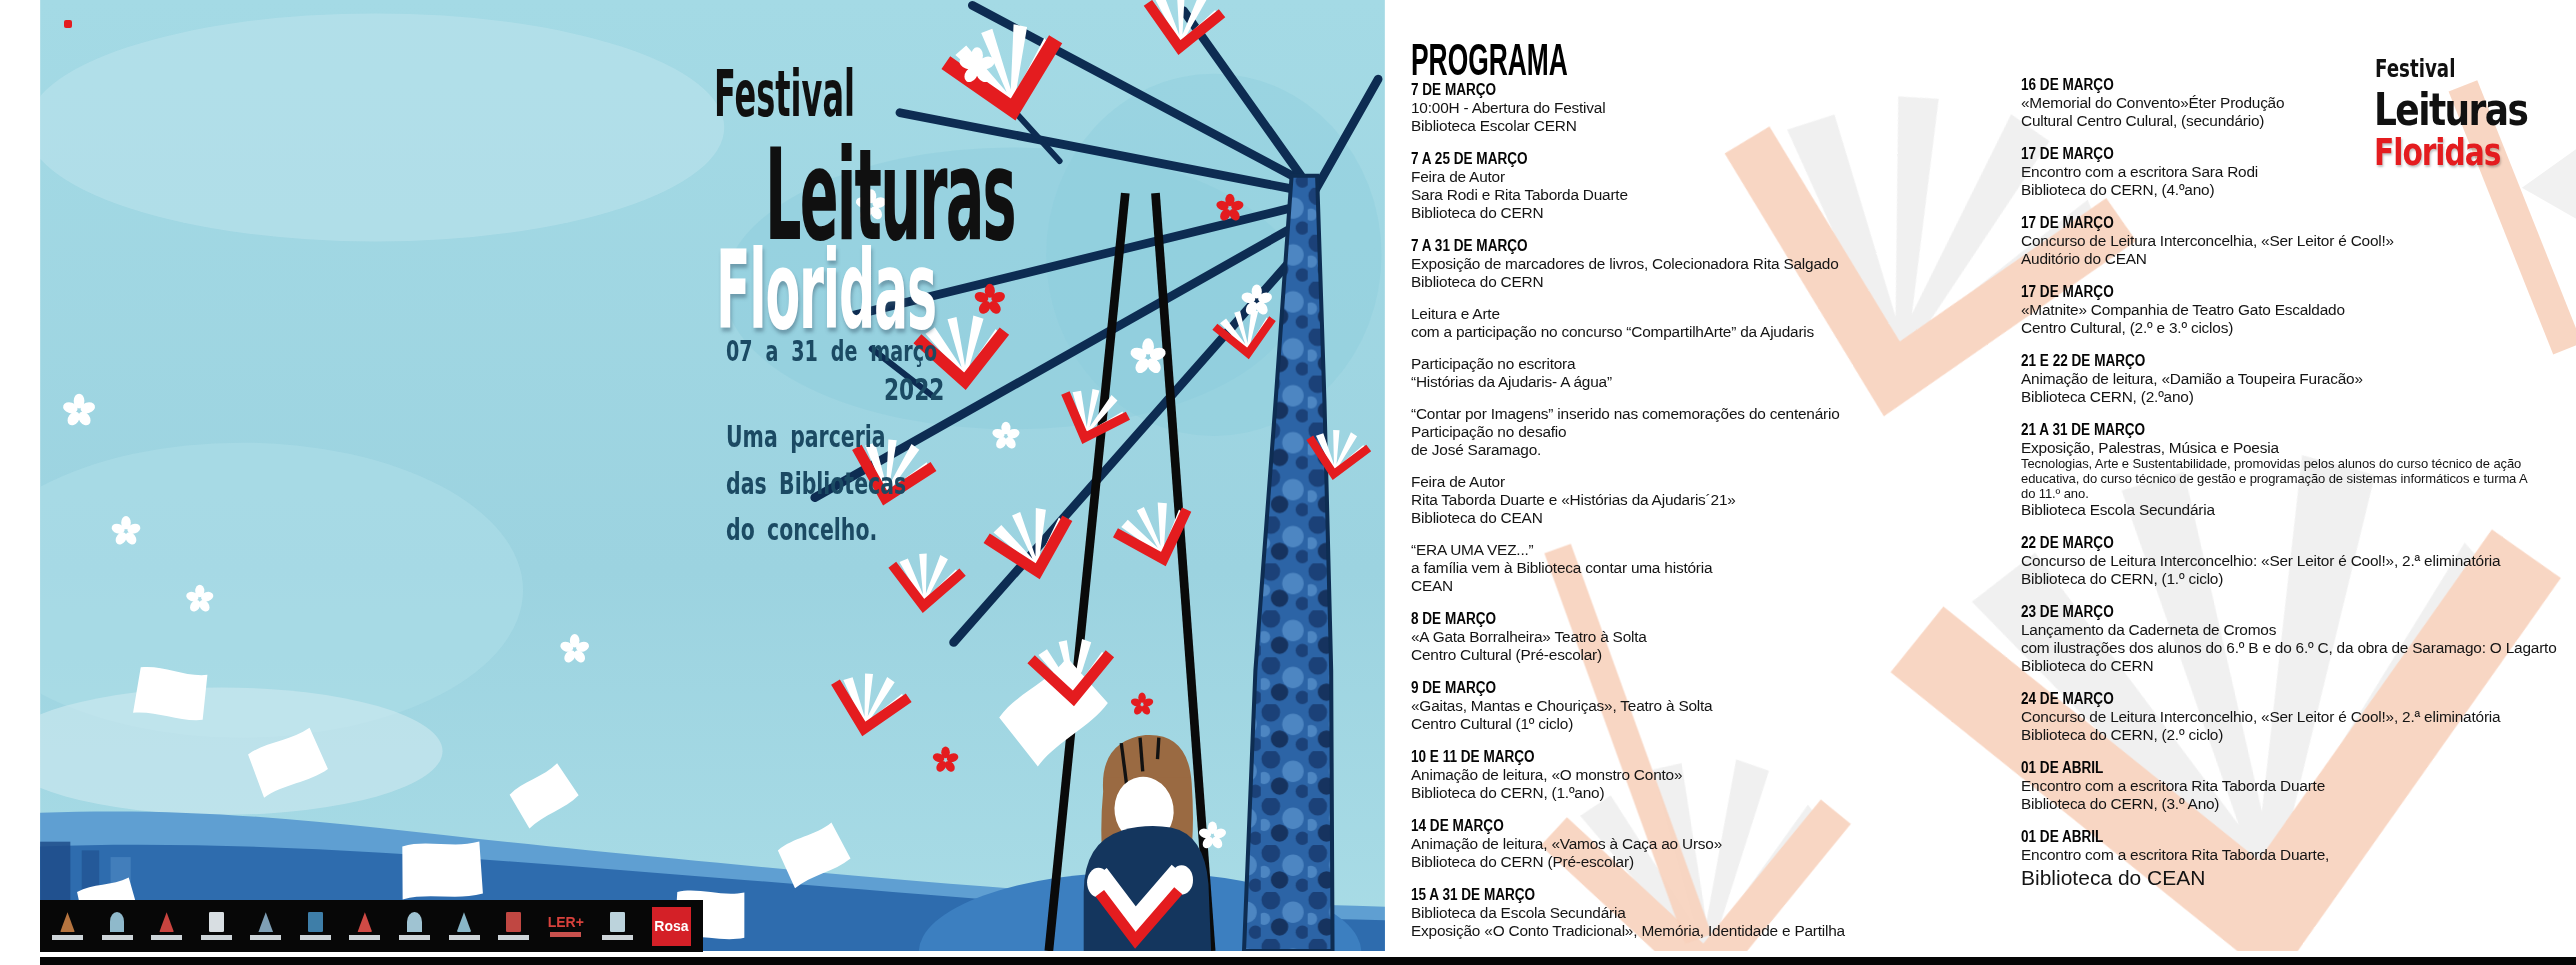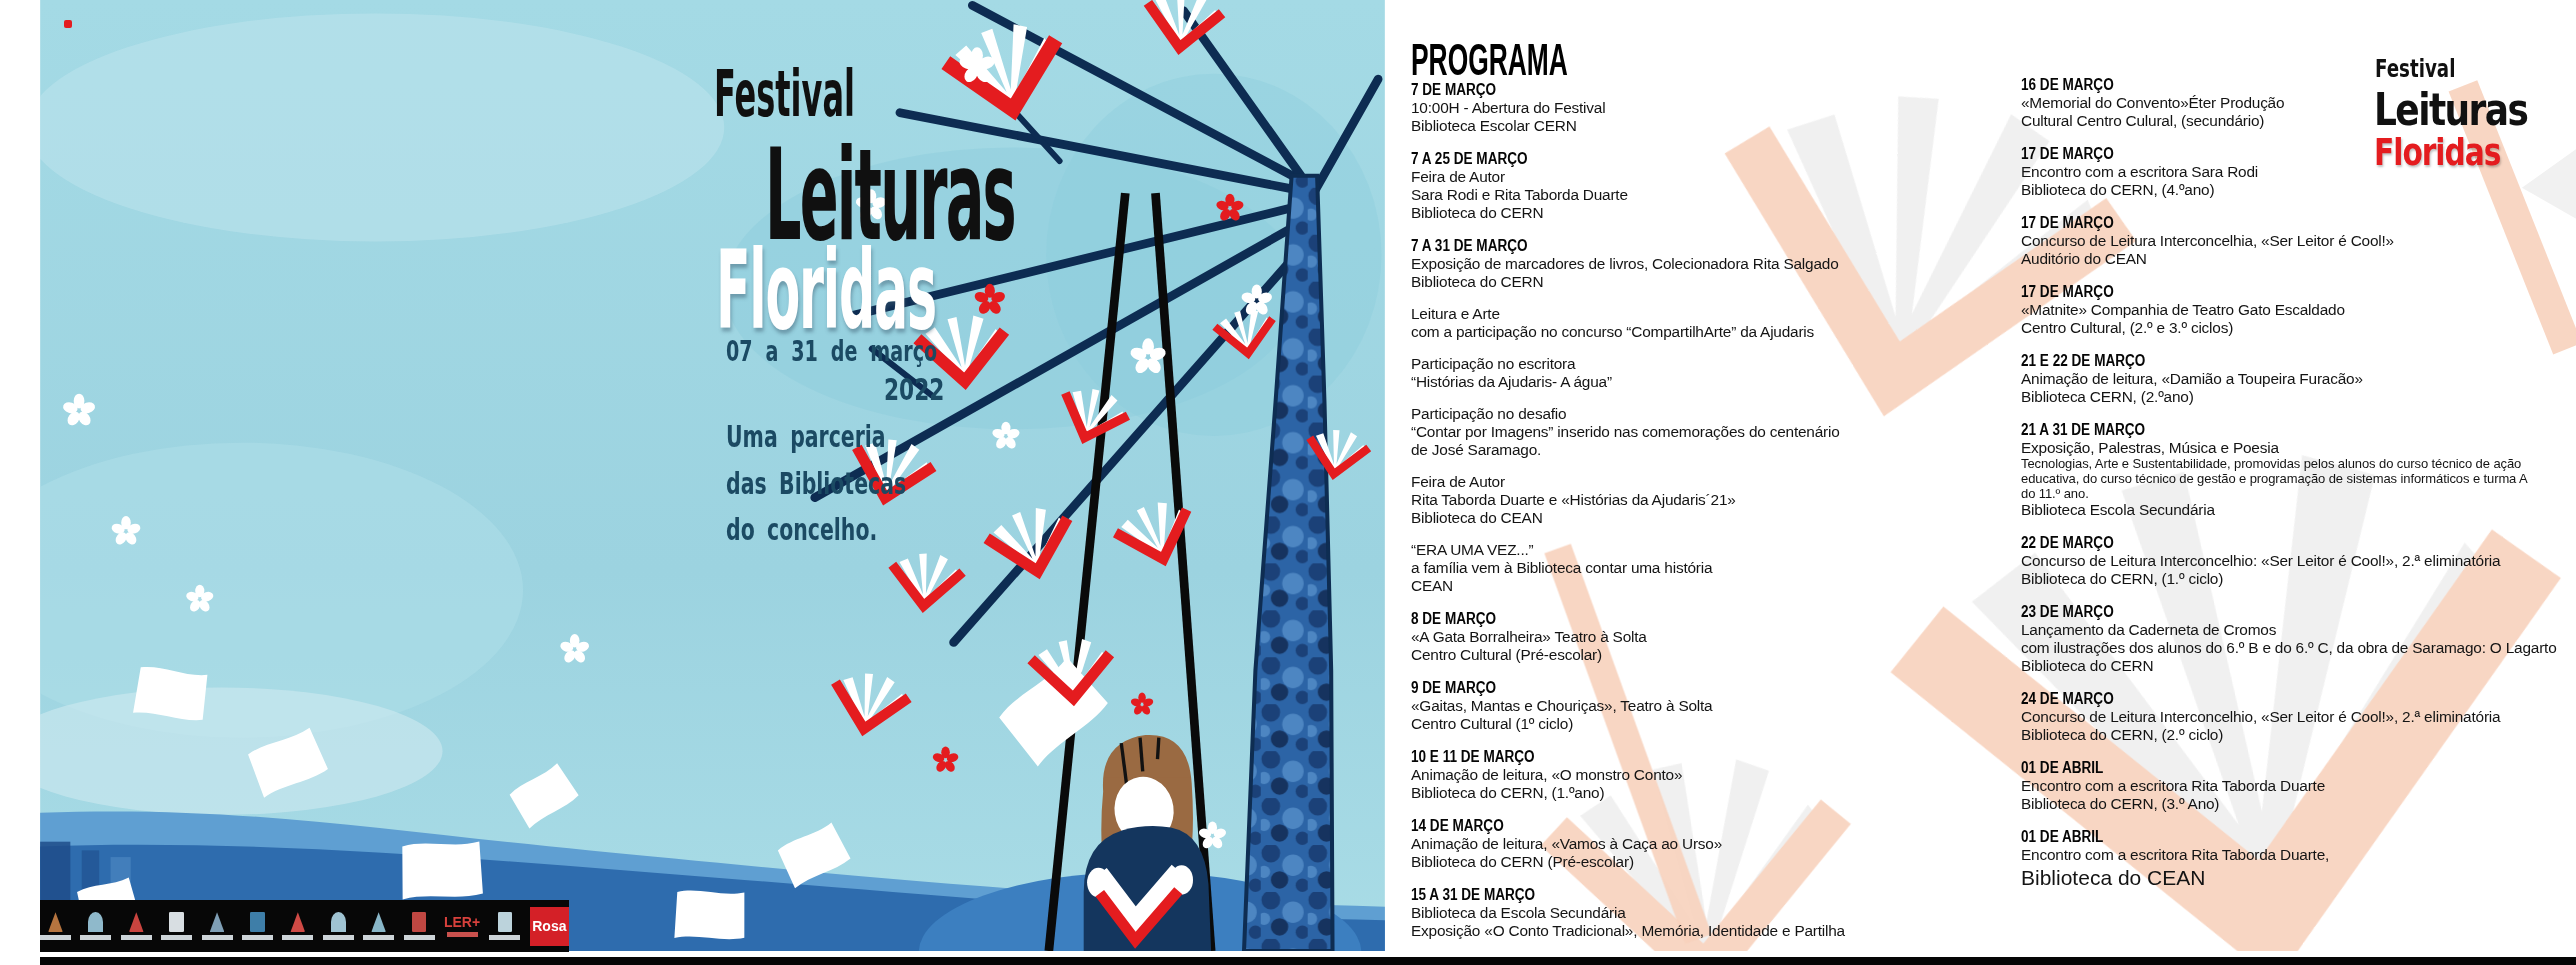--- a/index.html
+++ b/index.html
@@ -42,22 +42,22 @@
   .mlogo{font-family:"DejaVu Sans",sans-serif;font-weight:bold;line-height:1;white-space:nowrap;}
   #ml-1{left:2335px;top:56px;font-size:25px;color:#111;}
   #ml-1 .cx{transform:scaleX(.73);}
   #ml-2{left:2334px;top:87px;font-size:45px;color:#111;}
   #ml-2 .cx{transform:scaleX(.80);letter-spacing:-2px;}
   #ml-3{left:2334px;top:133px;font-size:38px;color:#e41c1f;text-shadow:1.3px 2px 2.7px rgba(0,0,0,.25);}
   #ml-3 .cx{transform:scaleX(.78);letter-spacing:-1.3px;}
 
   
   #bottom-strip{left:0;top:957px;width:2576px;height:9.4px;background:#050505;}
-  #logo-bar{left:0;top:900px;width:529px;height:52px;background:#070707;
-     display:flex;align-items:center;justify-content:space-between;padding:0 0;box-sizing:border-box;}
+  #logo-bar{left:0;top:900px;width:663px;height:52px;background:#070707;
+     display:flex;align-items:center;justify-content:space-between;padding:0 12px;box-sizing:border-box;}
   .logo-item{display:flex;flex-direction:column;align-items:center;justify-content:center;height:47px;}
   .logo-item .glyph{width:14.8px;height:20px;margin-bottom:2.7px;}
   .logo-item .tbar{width:31px;height:4.7px;background:#cdd4d8;}
   .logo-item.ler{color:#d8413c;font-weight:bold;font-size:14px;line-height:1;}
   .logo-item.ler .tbar{margin-top:2.7px;background:#c9514d;}
   .logo-item.leya{width:39px;height:39px;background:#d42027;color:#fff;font-weight:bold;
       font-size:14px;display:flex;align-items:center;justify-content:center;}
   .edge{left:2563px;width:13.4px;background:#050505;}
   #corner-dot{left:24px;top:20px;width:8px;height:8px;background:#e41c1f;border-radius:2px;}
 </style>
@@ -238,22 +238,22 @@
       </div>
       <div class="entry">
         <div class="line">Leitura e Arte</div>
         <div class="line">com a participação no concurso “CompartilhArte” da Ajudaris</div>
       </div>
       <div class="entry">
         <div class="line">Participação no escritora</div>
         <div class="line">“Histórias da Ajudaris- A água”</div>
       </div>
       <div class="entry">
+        <div class="line">“Contar por Imagens” inserido nas comemorações do centenário</div>
         <div class="line">Participação no desafio</div>
-        <div class="line">“Contar por Imagens” inserido nas comemorações do centenário</div>
         <div class="line">de José Saramago.</div>
       </div>
       <div class="entry">
         <div class="line">Feira de Autor</div>
         <div class="line">Rita Taborda Duarte  e «Histórias da Ajudaris´21»</div>
         <div class="line">Biblioteca do CEAN</div>
       </div>
       <div class="entry">
         <div class="line">“ERA UMA VEZ...”</div>
         <div class="line">a família vem à Biblioteca contar uma história</div>

